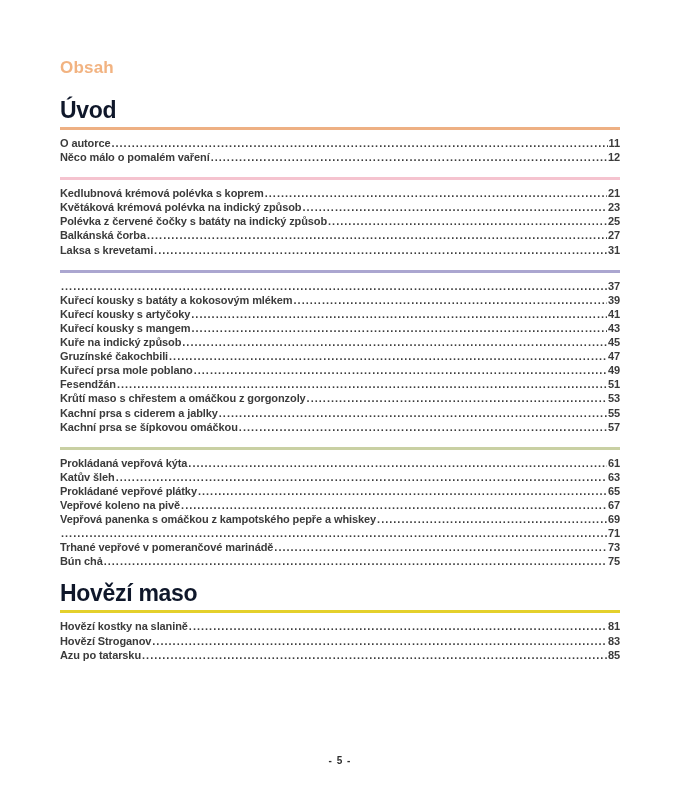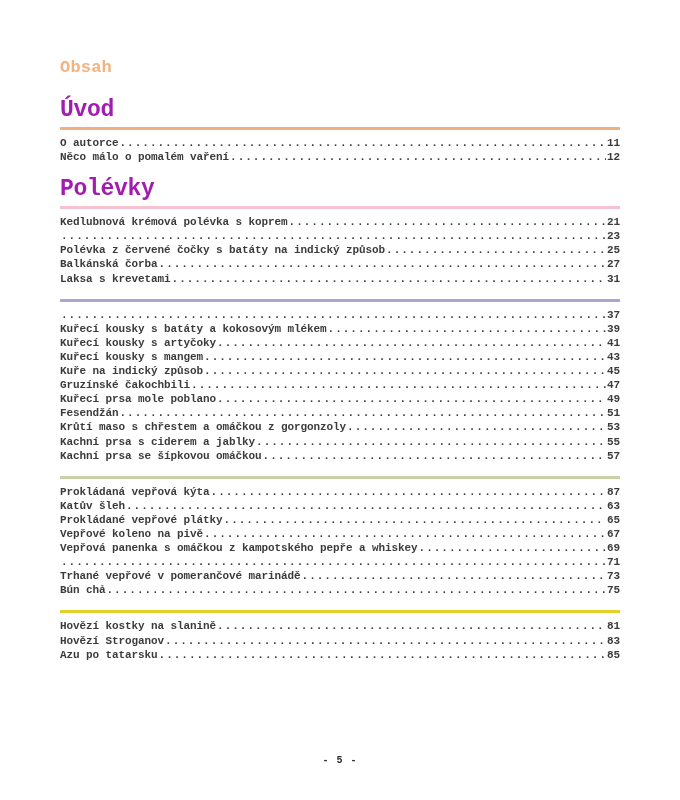--- a/index.html
+++ b/index.html
@@ -2,31 +2,31 @@
 <html><head>
 <meta charset="utf-8">
 <style>
   * { margin:0; padding:0; box-sizing:border-box; }
   html,body { background:#ffffff; }
   .page {
     position:relative;
     width:680px; height:800px;
     background:#ffffff;
     overflow:hidden;
-    font-family:Liberation Mono, monospace;
+    font-family:Liberation Sans, sans-serif;
   }
   .content { padding:58px 60px 0 60px; }
   .toc-label {
     font-size:17px; font-weight:700; letter-spacing:.2px;
     line-height:20px;
   }
   .section { margin-top:13px; }
   .section.first { margin-top:20px; }
   .section h2 {
-    font-size:23px; font-weight:700; color:#a21caf;
+    font-size:23px; font-weight:700; color:#0f172a;
     letter-spacing:-0.3px; line-height:25px;
   }
   .rule { height:3px; margin-top:4px; }
   .entries { margin-top:6px; }
   .row {
     display:flex; align-items:center;
     font-size:11px; line-height:14.1px; font-weight:600;
     color:#3b3b3b; letter-spacing:-0.1px;
   }
   .row .t { white-space:nowrap; }
@@ -60,29 +60,29 @@
         </div>
         <div class="row">
           <span class="t">Něco málo o pomalém vaření</span>
           <span class="leader">....................................................................................................................................................................................................................................................................</span>
           <span class="p">12</span>
         </div>
       </div>
     </div>
 
     <div class="section">
-      <h2>Polévky</h2>
       <div class="rule" style="background: rgb(245, 195, 207);"></div>
       <div class="entries">
         <div class="row">
           <span class="t">Kedlubnová krémová polévka s koprem</span>
           <span class="leader">....................................................................................................................................................................................................................................................................</span>
           <span class="p">21</span>
         </div>
         <div class="row">
+          <span class="t">Květáková krémová polévka na indický způsob </span>
           <span class="leader">....................................................................................................................................................................................................................................................................</span>
           <span class="p">23</span>
         </div>
         <div class="row">
           <span class="t">Polévka z červené čočky s batáty na indický způsob </span>
           <span class="leader">....................................................................................................................................................................................................................................................................</span>
           <span class="p">25</span>
         </div>
         <div class="row">
           <span class="t">Balkánská čorba </span>
@@ -156,21 +156,21 @@
         </div>
       </div>
     </div>
 
     <div class="section">
       <div class="rule" style="background: rgb(201, 208, 163);"></div>
       <div class="entries">
         <div class="row">
           <span class="t">Prokládaná vepřová kýta</span>
           <span class="leader">....................................................................................................................................................................................................................................................................</span>
-          <span class="p">87</span>
+          <span class="p">61</span>
         </div>
         <div class="row">
           <span class="t">Katův šleh </span>
           <span class="leader">....................................................................................................................................................................................................................................................................</span>
           <span class="p">63</span>
         </div>
         <div class="row">
           <span class="t">Prokládané vepřové plátky</span>
           <span class="leader">....................................................................................................................................................................................................................................................................</span>
           <span class="p">65</span>
@@ -196,20 +196,21 @@
         </div>
         <div class="row">
           <span class="t">Bún chả</span>
           <span class="leader">....................................................................................................................................................................................................................................................................</span>
           <span class="p">75</span>
         </div>
       </div>
     </div>
 
     <div class="section">
+      <h2>Hovězí maso</h2>
       <div class="rule" style="background: rgb(228, 208, 43);"></div>
       <div class="entries">
         <div class="row">
           <span class="t">Hovězí kostky na slanině</span>
           <span class="leader">....................................................................................................................................................................................................................................................................</span>
           <span class="p">81</span>
         </div>
         <div class="row">
           <span class="t">Hovězí Stroganov </span>
           <span class="leader">....................................................................................................................................................................................................................................................................</span>

